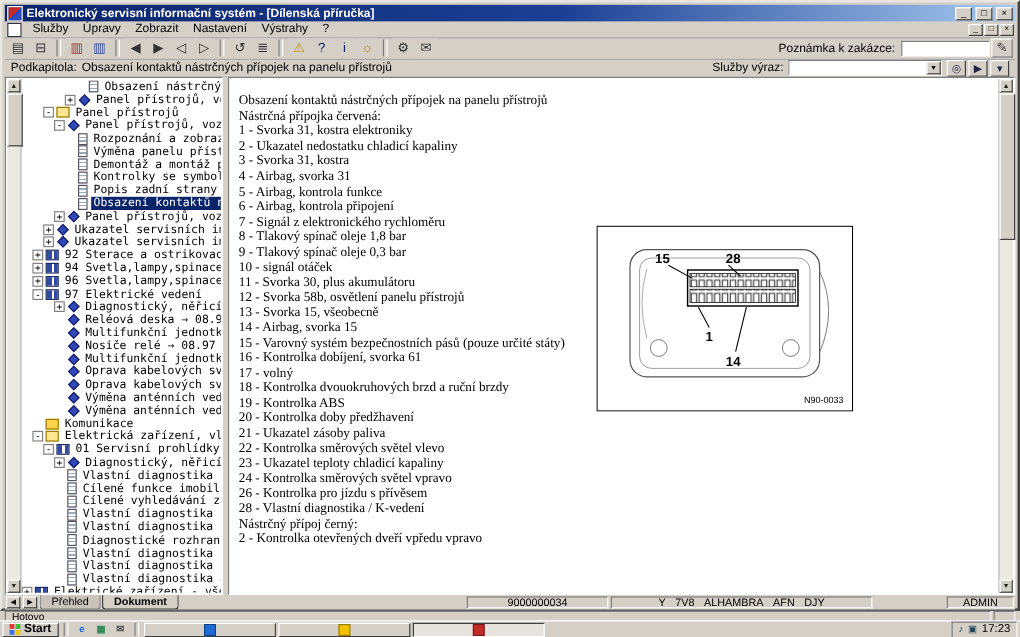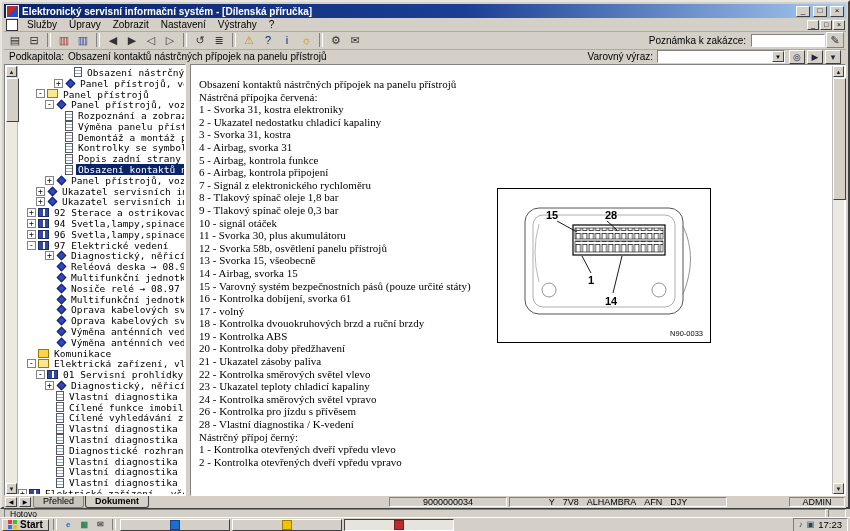--- a/index.html
+++ b/index.html
@@ -216,21 +216,21 @@
     <input class="note-input" value="" style="">
     <button class="tb-btn" style="border-color:#fff #808080 #808080 #fff;">
       <span class="tb-glyph">✎</span>
     </button>
   </div>
 
   <div class="toolbar2">
     <span class="chapter-label">Podkapitola:</span>
     <span class="chapter-value">Obsazení kontaktů nástrčných přípojek na panelu přístrojů</span>
     <span class="t2-spacer"></span>
-    <span class="search-label">Varovný výraz:</span>
+    <span class="search-label">Služby výraz:</span>
     <span class="combo">
       <input value="" style="">
       <button class="combo-arrow">▼</button>
     </span>
     <span style="display:flex;gap:2px;">
         <button class="sb-btn"><span>◎</span></button>
         <button class="sb-btn"><span>▶</span></button>
         <button class="sb-btn"><span>▾</span></button>
       </span>
   </div>
@@ -470,21 +470,20 @@
         <div class="doc-line">18 - Kontrolka dvouokruhových brzd a ruční brzdy</div>
         <div class="doc-line">19 - Kontrolka ABS</div>
         <div class="doc-line">20 - Kontrolka doby předžhavení</div>
         <div class="doc-line">21 - Ukazatel zásoby paliva</div>
         <div class="doc-line">22 - Kontrolka směrových světel vlevo</div>
         <div class="doc-line">23 - Ukazatel teploty chladicí kapaliny</div>
         <div class="doc-line">24 - Kontrolka směrových světel vpravo</div>
         <div class="doc-line">26 - Kontrolka pro jízdu s přívěsem</div>
         <div class="doc-line">28 - Vlastní diagnostika / K-vedení</div>
         <div class="doc-line">Nástrčný přípoj černý:</div>
-        <div class="doc-line">1 - Kontrolka otevřených dveří vpředu vlevo</div>
         <div class="doc-line">2 - Kontrolka otevřených dveří vpředu vpravo</div>
       </div>
 
     <div class="figure">
       <svg width="214" height="155" viewBox="0 0 214 155">
         <rect x="0.5" y="0.5" width="213" height="154" fill="#fff" stroke="#000"></rect>
         <rect x="28" y="20" width="158" height="106" rx="14" fill="none" stroke="#555" stroke-width="1"></rect>
         <rect x="36" y="27" width="142" height="92" rx="10" fill="none" stroke="#9a9a9a" stroke-width="0.8"></rect>
         <circle cx="52" cy="102" r="7" fill="none" stroke="#777" stroke-width="0.8"></circle>
         <circle cx="162" cy="102" r="7" fill="none" stroke="#777" stroke-width="0.8"></circle>

